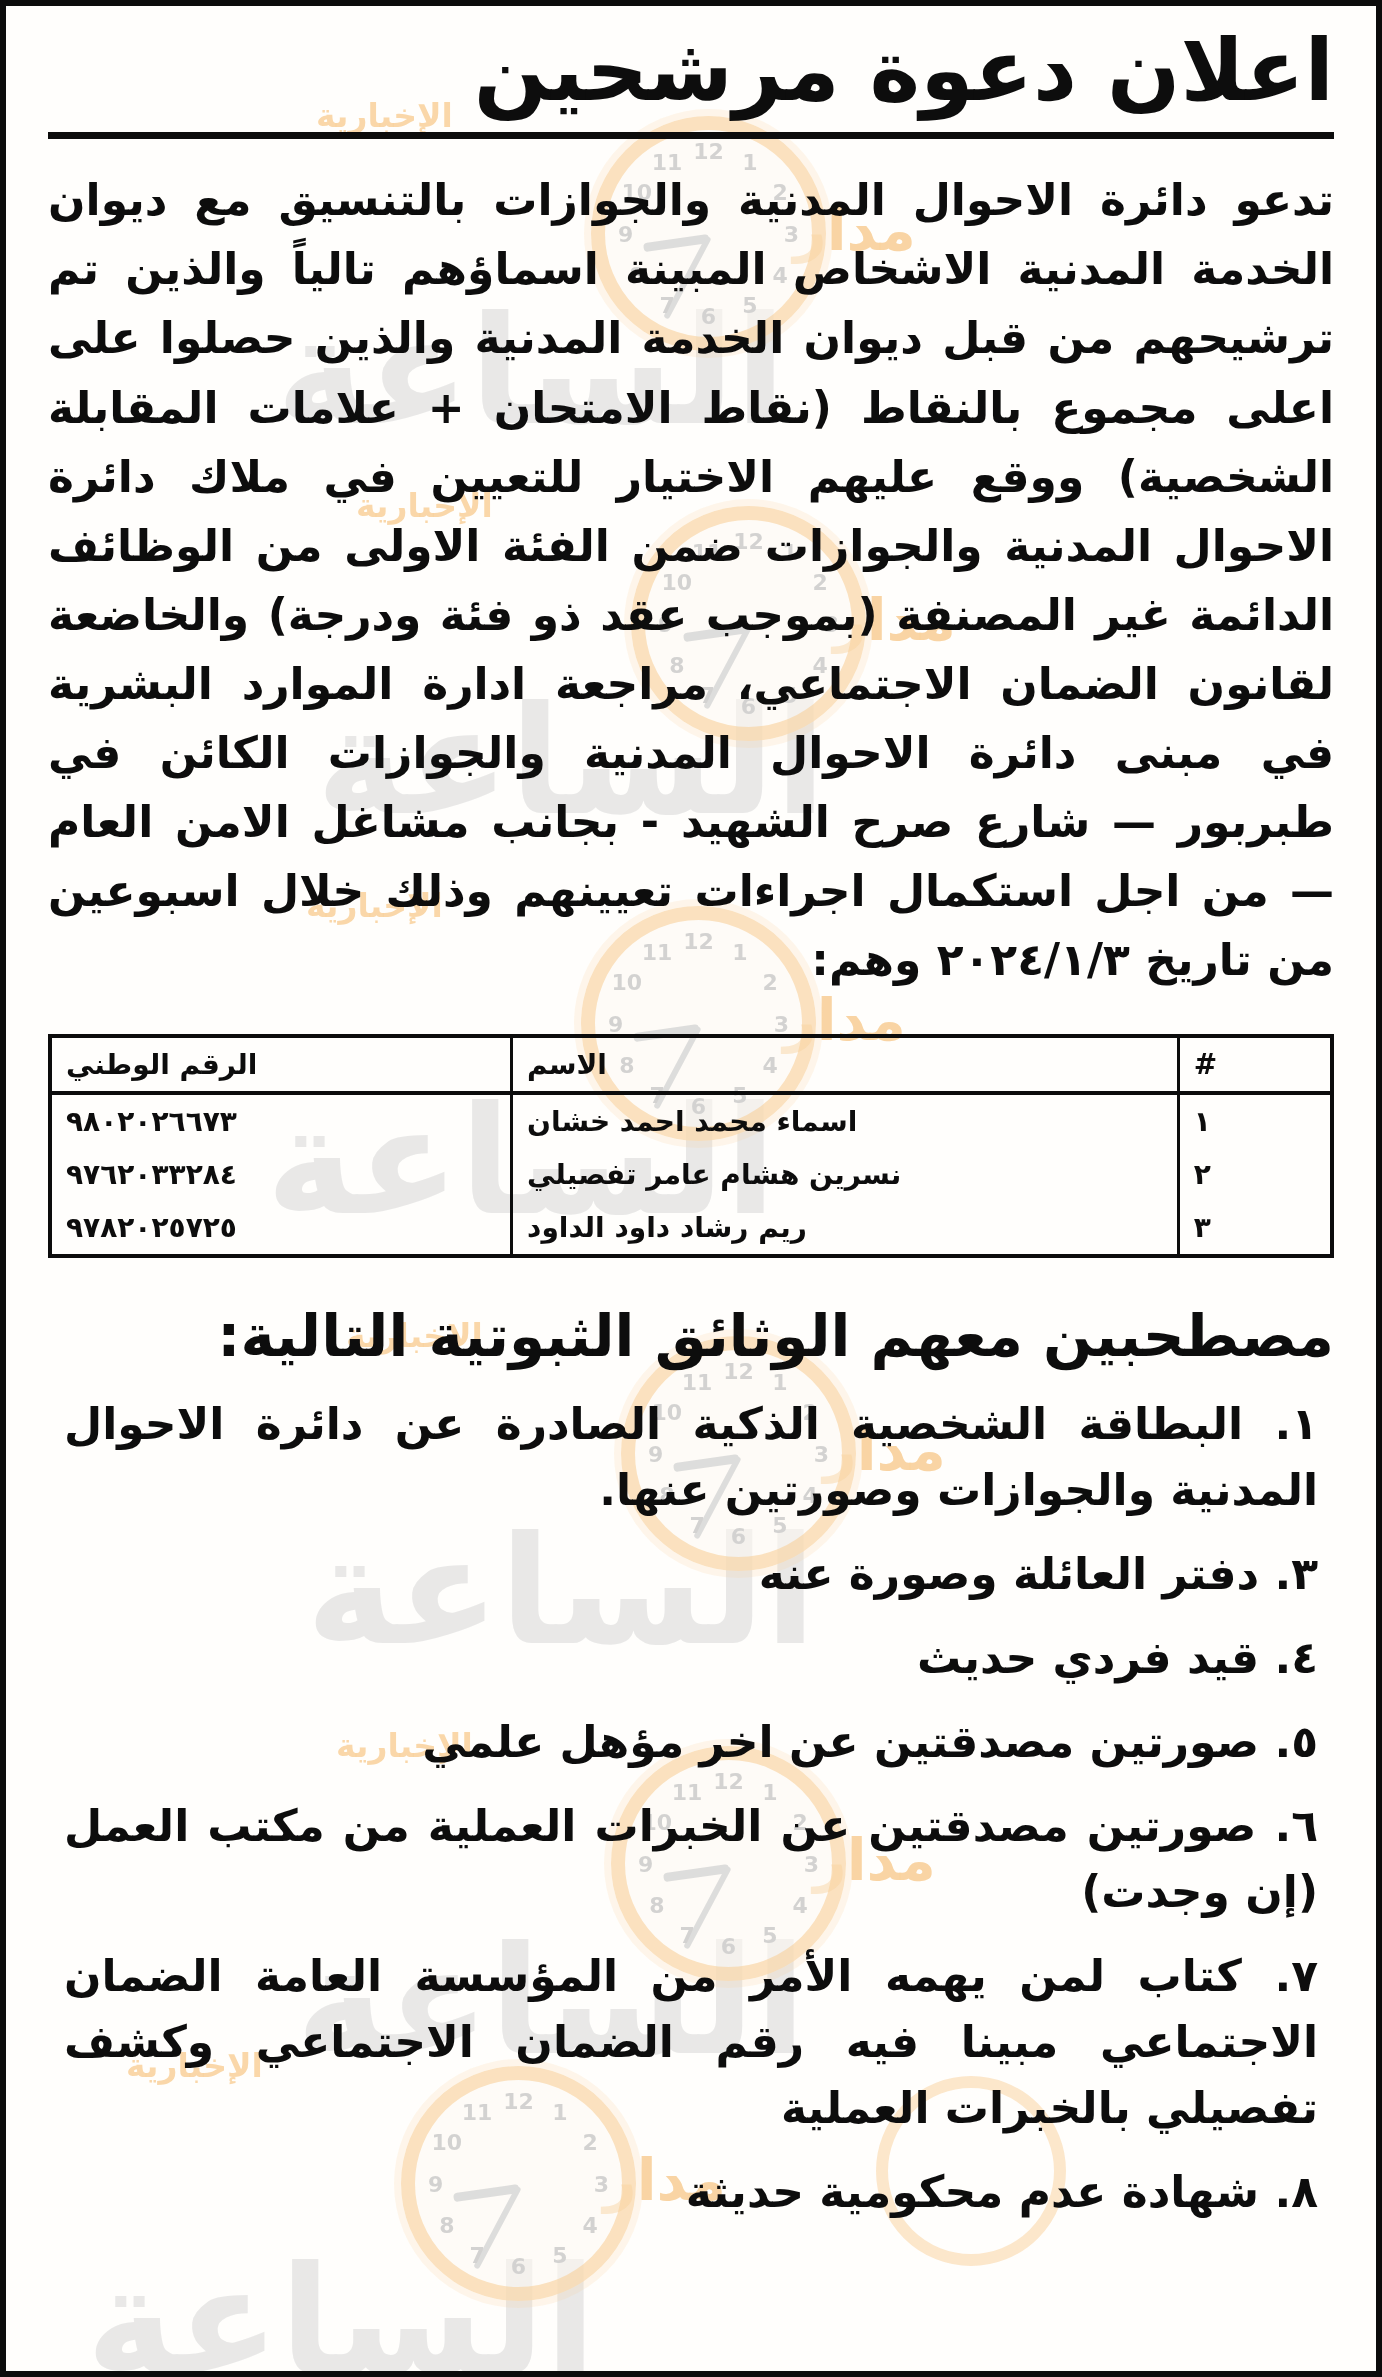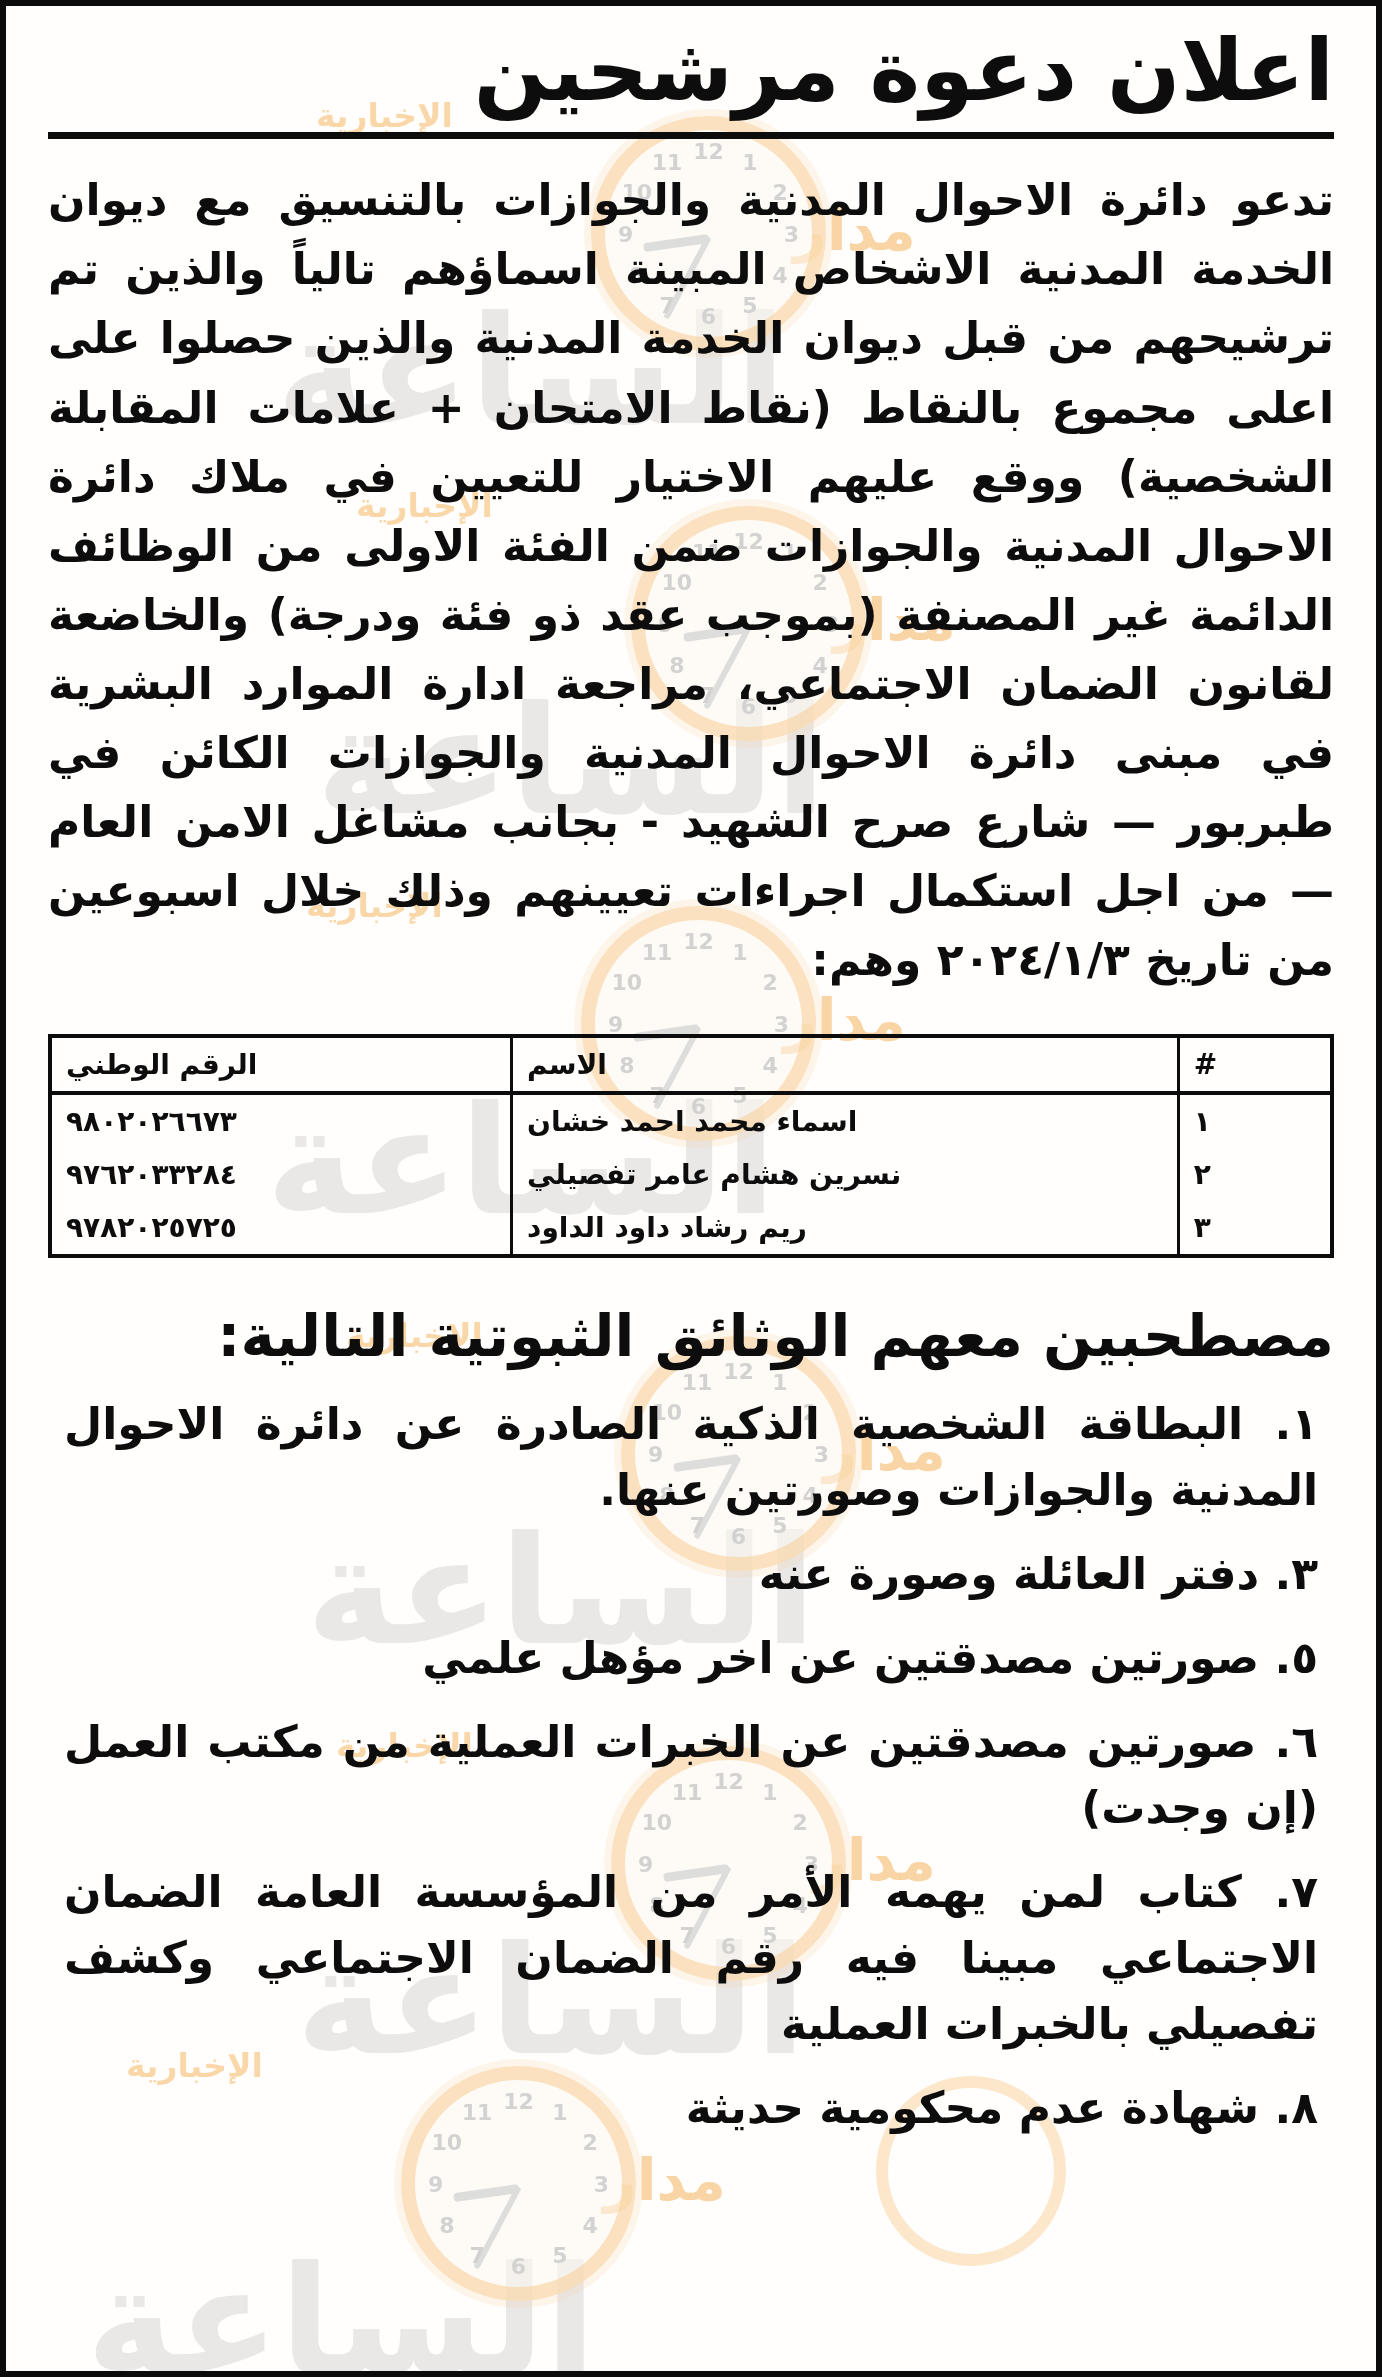--- a/index.html
+++ b/index.html
@@ -234,19 +234,20 @@
           <td>ريم رشاد داود الداود</td>
           <td>٩٧٨٢٠٢٥٧٢٥</td>
         </tr>
       </tbody>
     </table>
 
     <p class="docs-heading">مصطحبين معهم الوثائق الثبوتية التالية:</p>
 
     <p class="doc-item">١. البطاقة الشخصية الذكية الصادرة عن دائرة الاحوال المدنية والجوازات وصورتين عنها.</p>
     <p class="doc-item">٣. دفتر العائلة وصورة عنه</p>
+    <p class="doc-item">٤. قيد فردي حديث</p>
     <p class="doc-item">٥. صورتين مصدقتين عن اخر مؤهل علمي</p>
     <p class="doc-item">٦. صورتين مصدقتين عن الخبرات العملية من مكتب العمل (إن وجدت)</p>
     <p class="doc-item">٧. كتاب لمن يهمه الأمر من المؤسسة العامة الضمان الاجتماعي مبينا فيه رقم الضمان الاجتماعي وكشف تفصيلي بالخبرات العملية</p>
     <p class="doc-item">٨. شهادة عدم محكومية حديثة</p>
 
   </div>
 </div>
 
 </body></html>

